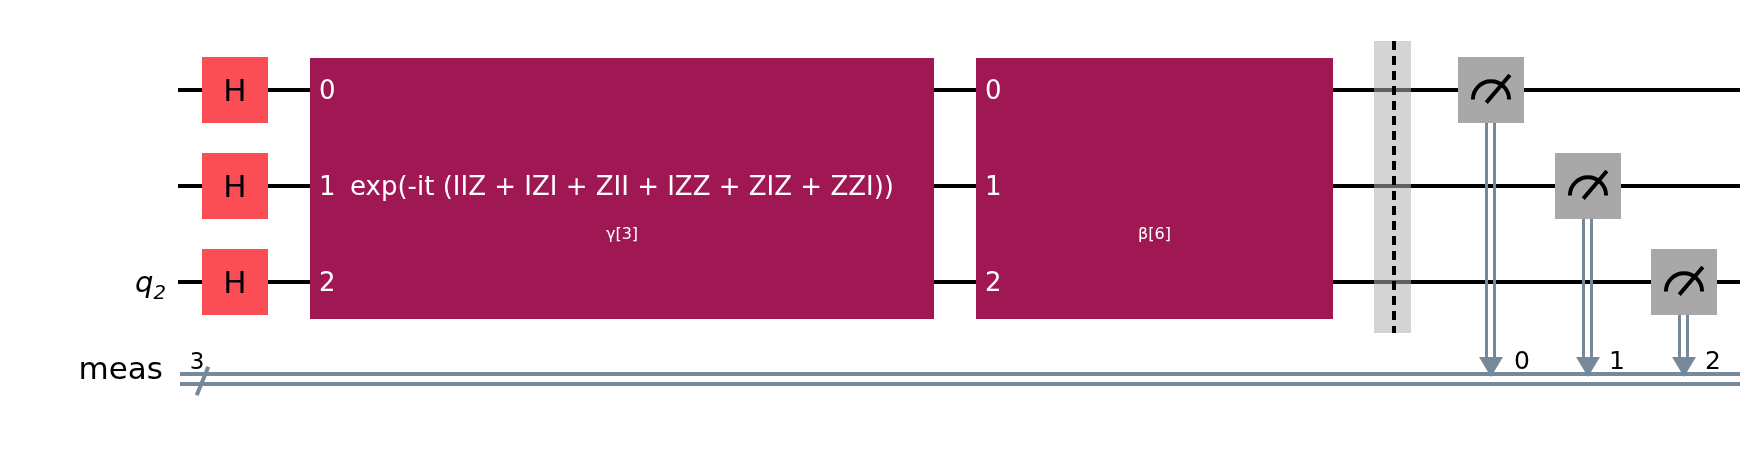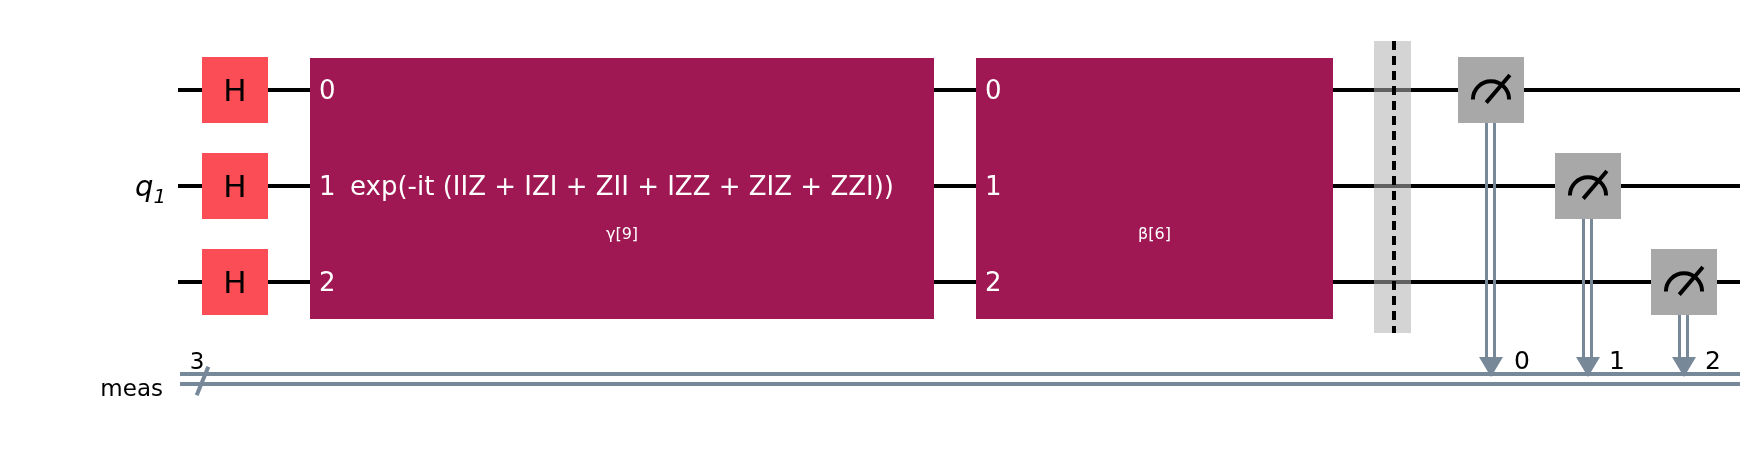--- a/index.html
+++ b/index.html
@@ -15,22 +15,22 @@
   .qwire{position:absolute;left:178px;width:1562px;height:4px;background:var(--wire,#000);}
   .cwire{position:absolute;left:180px;width:1560px;height:4px;background:var(--classical,#778899);}
 
   
   .qlabel{
     position:absolute;left:40px;width:126px;height:40px;line-height:40px;
     text-align:right;font-style:italic;font-size:29px;color:var(--text,#000);
   }
   .qsub{font-size:0.68em;font-style:italic;}
   .clabel{
-    position:absolute;left:40px;top:368px;width:123px;height:40px;line-height:40px;
-    text-align:right;font-size:23px;color:var(--text,#000);
+    position:absolute;left:40px;top:348px;width:123px;height:40px;line-height:40px;
+    text-align:right;font-size:31px;color:var(--text,#000);
   }
 
   
   .creg-slash{
     position:absolute;left:187px;top:379px;width:31px;height:4px;
     background:var(--classical,#778899);transform:rotate(-68deg);
   }
   .creg-count{
     position:absolute;left:182px;top:346px;width:30px;height:30px;line-height:30px;
     text-align:center;font-size:23px;color:var(--text,#000);
@@ -99,39 +99,39 @@
 
   <div class="qwire" style="top:88px"></div>
   <div class="qwire" style="top:184px"></div>
   <div class="qwire" style="top:280px"></div>
 
   <div class="cwire" style="top:372px"></div>
   <div class="cwire" style="top:382px"></div>
   <div class="creg-slash"></div>
   <div class="creg-count">3</div>
 
-  <div class="qlabel" style="top:166px"><span>q</span><sub class="qsub">1</sub></div>
+  <div class="qlabel" style="top:262px"><span>q</span><sub class="qsub">2</sub></div>
   <div class="clabel">meas</div>
 
   <div class="hgate" style="top:57px">
       <span>H</span>
     </div>
   <div class="hgate" style="top:153px">
       <span>H</span>
     </div>
   <div class="hgate" style="top:249px">
       <span>H</span>
     </div>
 
   <div class="evobox" style="left:310px;width:624px">
     <div class="port" style="top:12px">0</div>
     <div class="port" style="top:108px">1</div>
     <div class="port" style="top:204px">2</div>
     <div class="evolabel">exp(-it (IIZ + IZI + ZII + IZZ + ZIZ + ZZI))</div>
-    <div class="evoparam">γ[9]</div>
+    <div class="evoparam">γ[3]</div>
   </div>
 
   <div class="evobox" style="left:976px;width:357px">
     <div class="port" style="top:12px">0</div>
     <div class="port" style="top:108px">1</div>
     <div class="port" style="top:204px">2</div>
     <div class="evoparam">β[6]</div>
   </div>
 
   <div class="barrier-band"></div>

